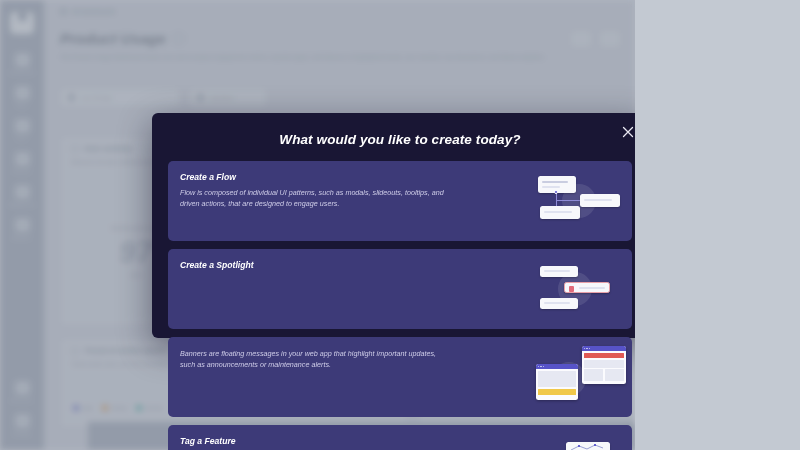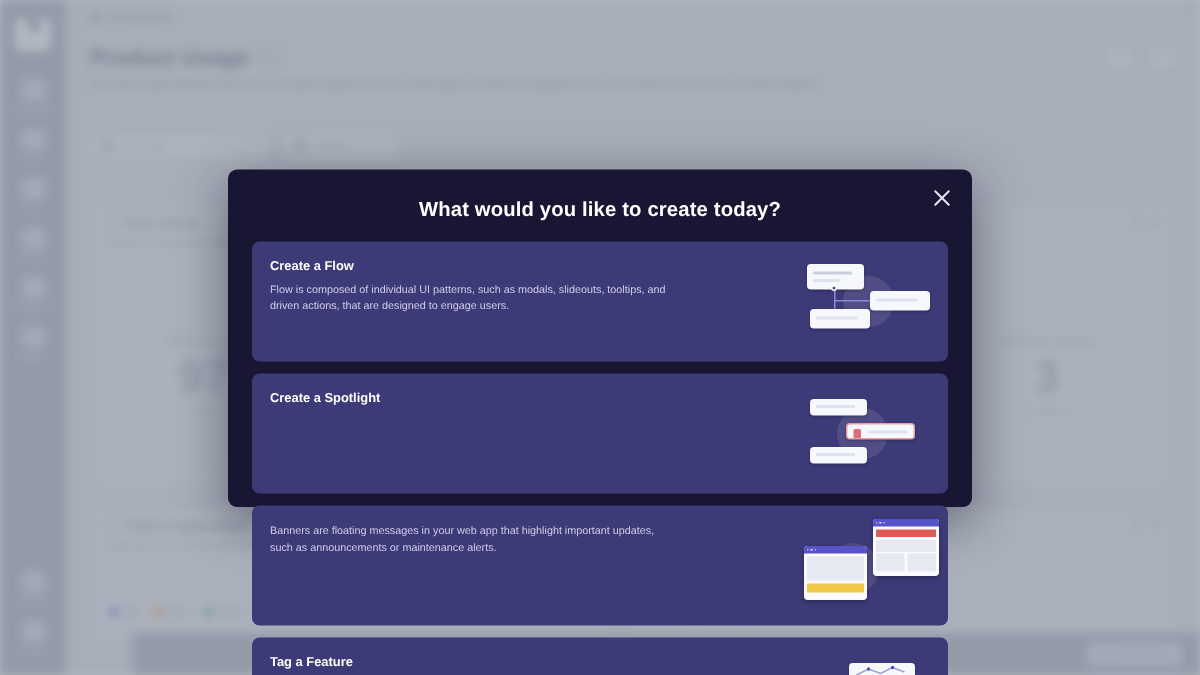--- a/index.html
+++ b/index.html
@@ -2,21 +2,21 @@
 <html><head>
 <meta charset="utf-8">
 <style>
   * { box-sizing: border-box; margin: 0; padding: 0; }
   html, body {
     width: 800px; height: 450px;
     overflow: hidden;
     font-family: "Liberation Sans", sans-serif;
     background: #c3c9d2;
   }
-  .screen { position: relative; width: 800px; height: 450px; overflow: hidden; }
+  .screen { position: relative; width: 635px; height: 450px; overflow: hidden; font-style: italic; }
 
   
   .app-bg {
     position: absolute; inset: 0;
     filter: blur(3.2px);
     opacity: 1;
   }
   .app-bg::after {
     content: ""; position: absolute; inset: 0;
     background: rgba(170,178,190,0.55);

